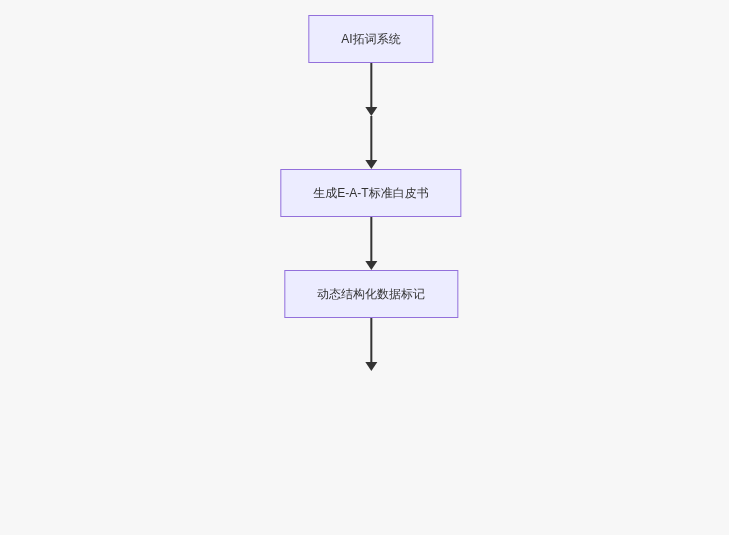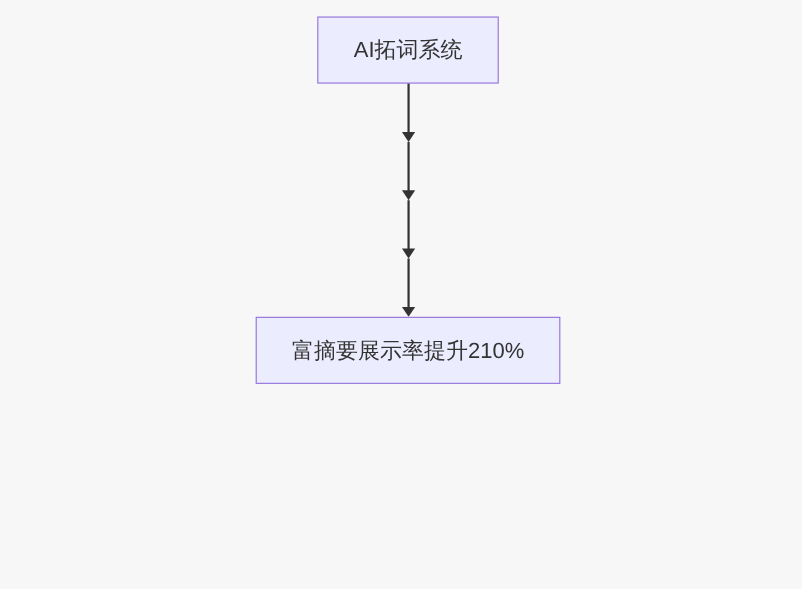--- a/index.html
+++ b/index.html
@@ -25,29 +25,29 @@
     position: absolute;
     left: 371px;
     top: 15px;
     transform: translateX(-50%);
     display: flex;
     flex-direction: column;
     align-items: center;
   }
   .node {
     box-sizing: border-box;
-    height: 61px;
+    height: 48px;
     padding: 0 32px;
     display: flex;
     align-items: center;
     justify-content: center;
     background: #ECECFF;
     border: 1px solid #9370DB;
     color: #333333;
-    font-size: 20px;
+    font-size: 12px;
     white-space: nowrap;
     line-height: 1;
   }
   .edge {
     height: 53px;
     display: flex;
     flex-direction: column;
     align-items: center;
   }
   .edge .line {
@@ -78,30 +78,33 @@
       <div class="line"></div>
       <div class="head"></div>
     </div>
 
 
     <div class="edge">
       <div class="line"></div>
       <div class="head"></div>
     </div>
 
+    <div class="node">
+      <span>生成E-A-T标准白皮书</span>
+    </div>
+
+    <div class="edge">
+      <div class="line"></div>
+      <div class="head"></div>
+    </div>
+
+    <div class="node">
+      <span>动态结构化数据标记</span>
+    </div>
 
     <div class="edge">
       <div class="line"></div>
       <div class="head"></div>
     </div>
 
 
-    <div class="edge">
-      <div class="line"></div>
-      <div class="head"></div>
-    </div>
-
-    <div class="node">
-      <span>富摘要展示率提升210%</span>
-    </div>
-
   </div>
 </div>
 
 </body></html>

